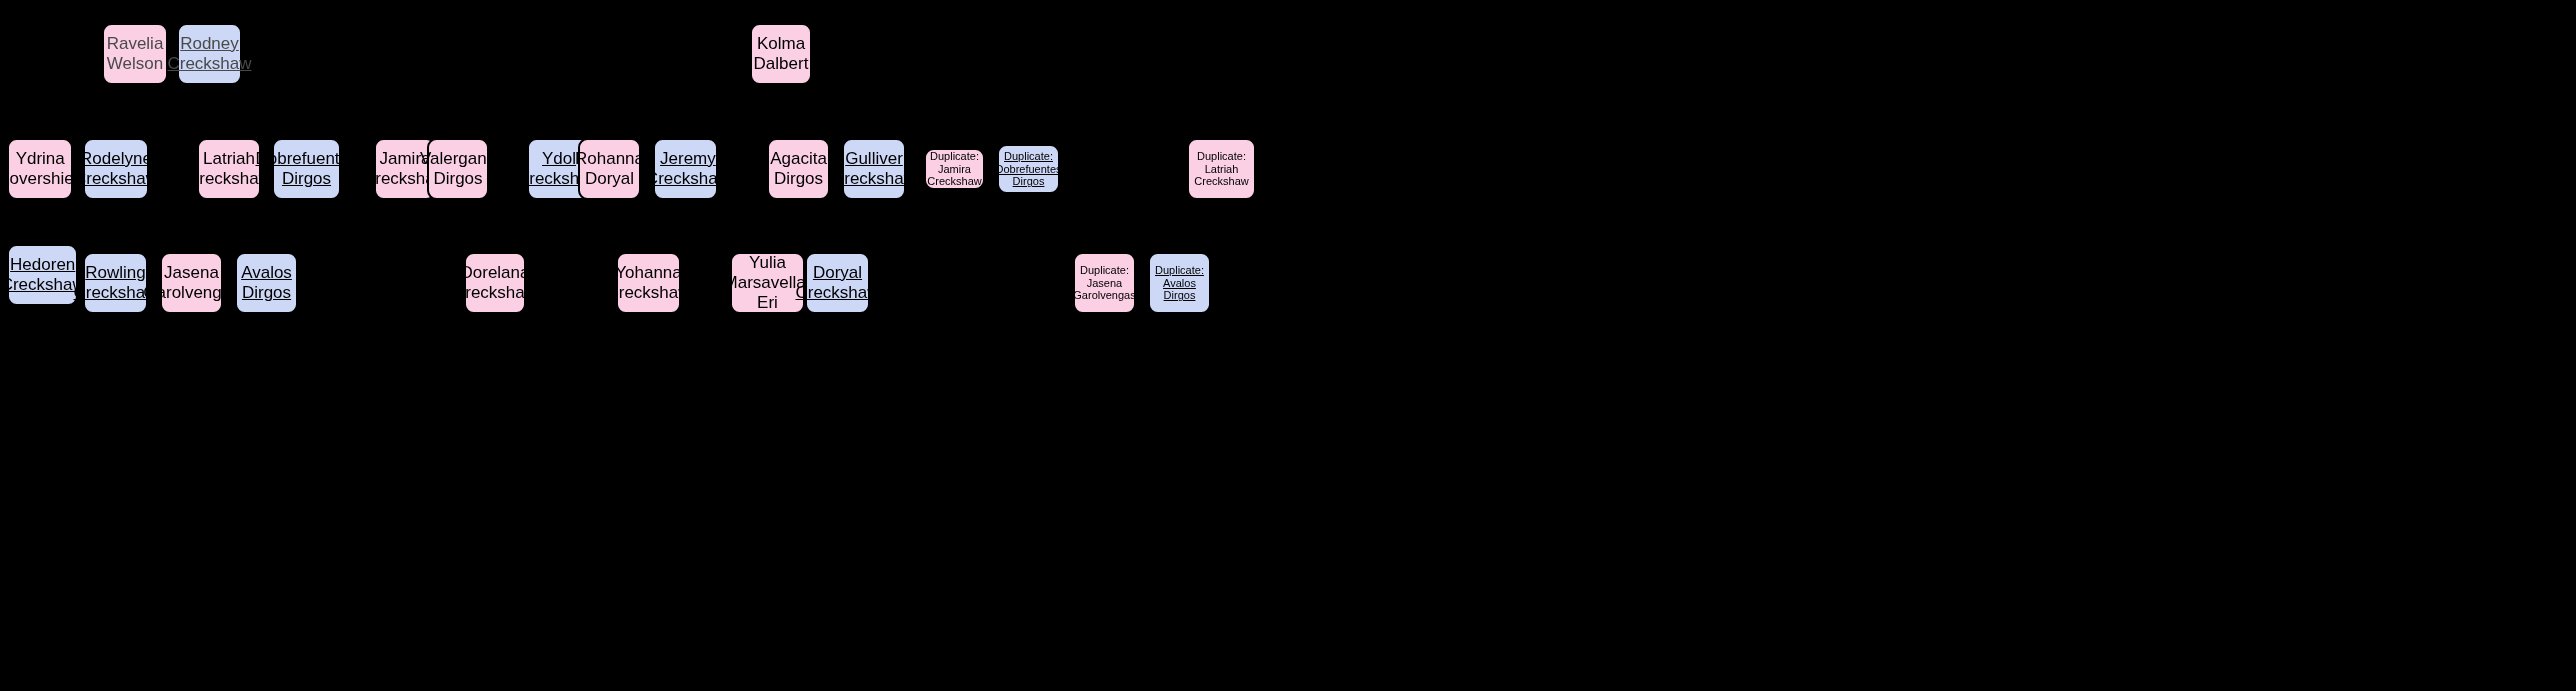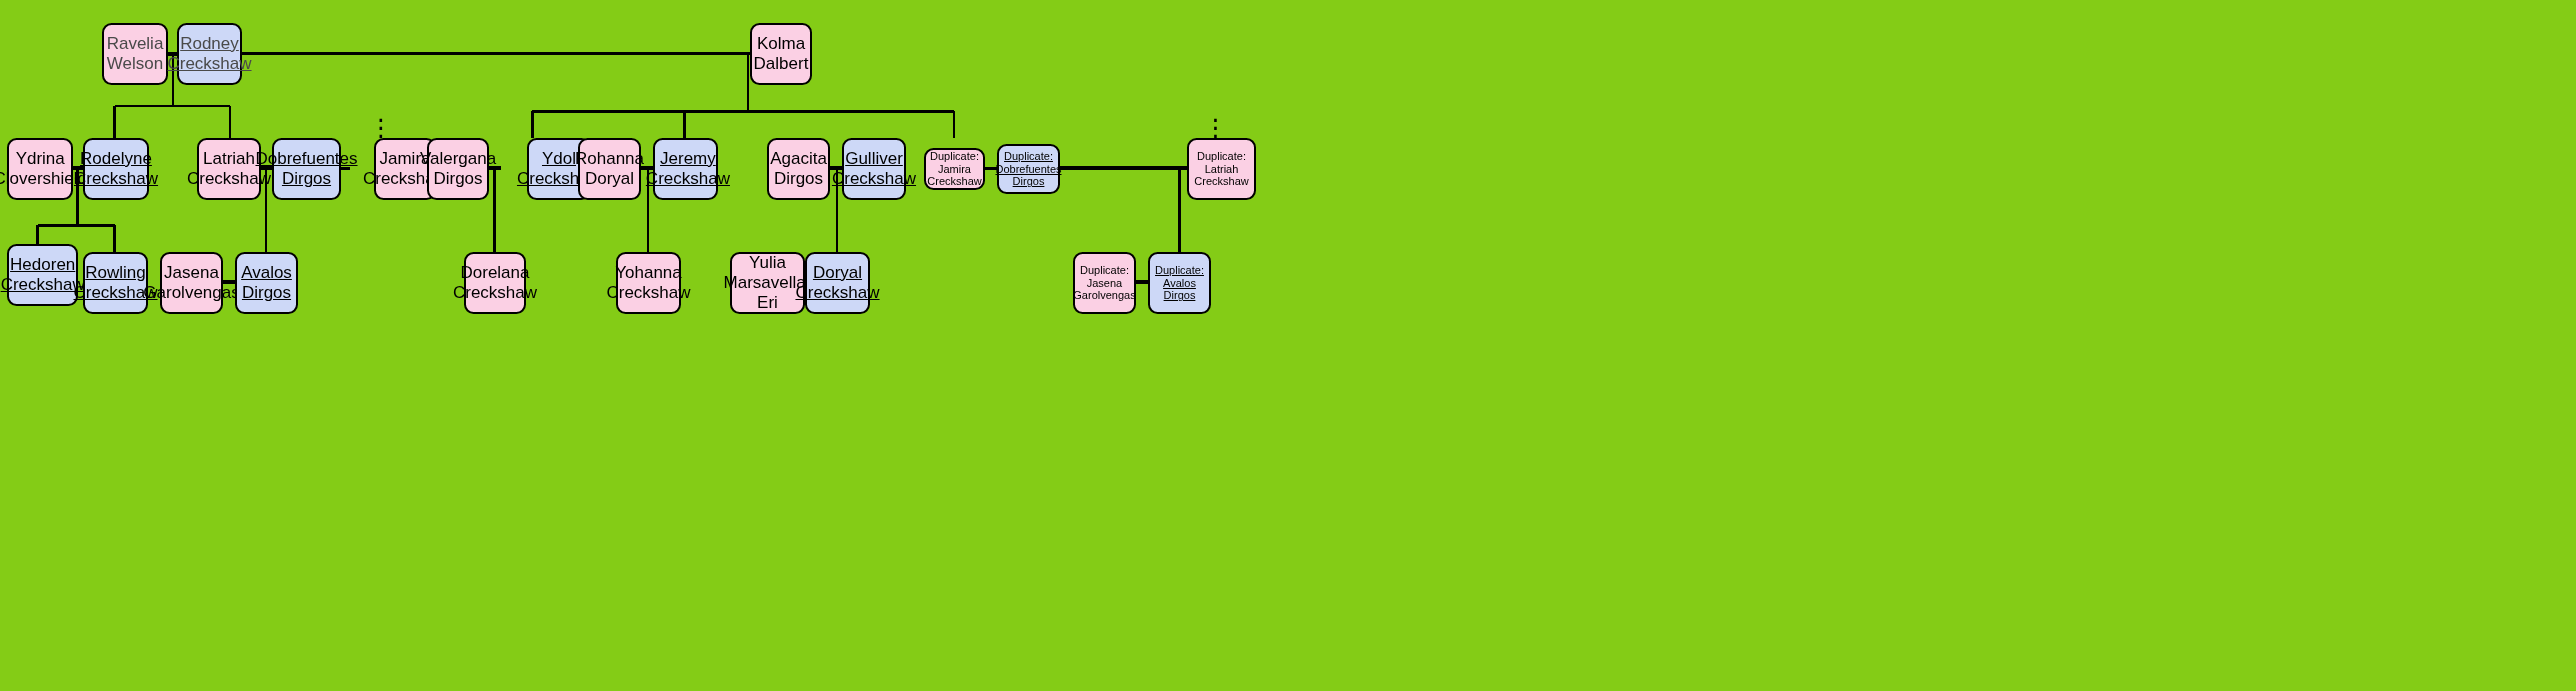--- a/index.html
+++ b/index.html
@@ -4,21 +4,21 @@
 <style>
   html, body {
     margin: 0;
     padding: 0;
     background: #ffffff;
   }
   #canvas {
     position: relative;
     width: 2576px;
     height: 692px;
-    background: #84cc16;
+    background: #000000;
     font-family: "Liberation Sans", sans-serif;
     overflow: hidden;
   }
   #edges {
     position: absolute;
     left: 0; top: 0;
     width: 2576px;
     height: 692px;
   }
   .node {

